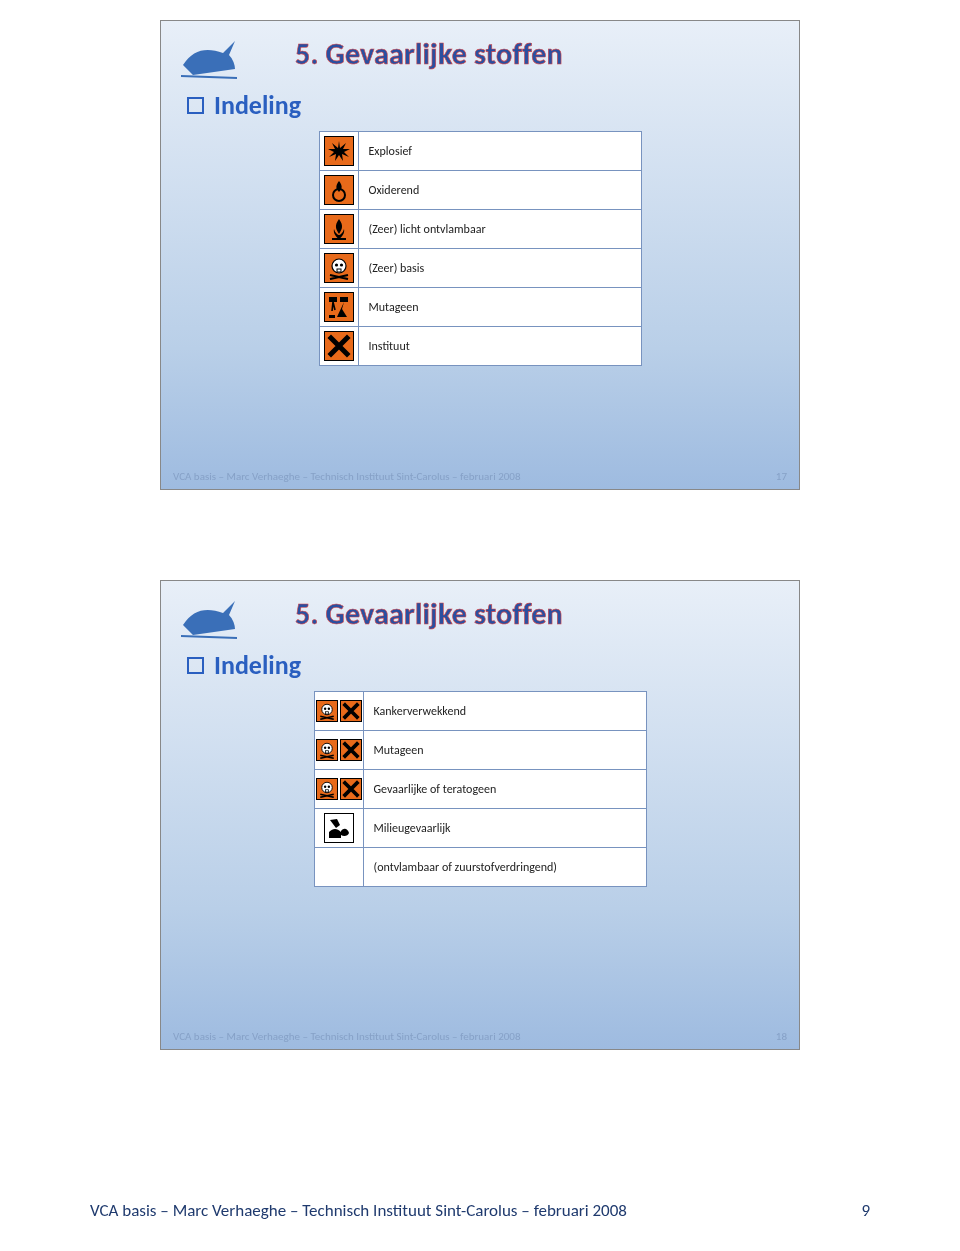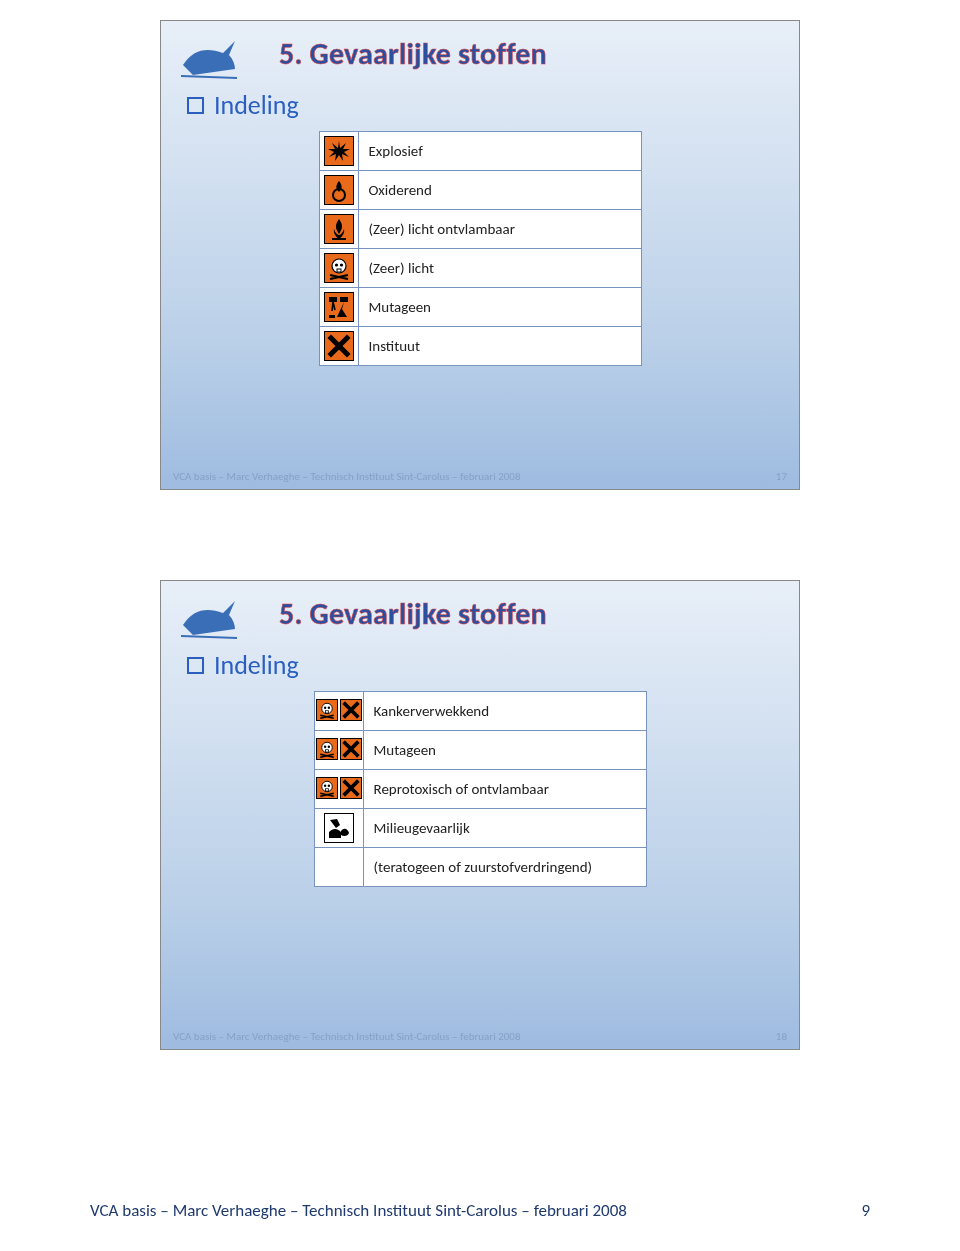--- a/index.html
+++ b/index.html
@@ -35,51 +35,51 @@
     width: 60px;
     height: 46px;
     margin-top: 4px;
   }
   .slide-title {
     font-size: 30px;
     font-weight: 700;
     color: #2a4fa0;
     -webkit-text-stroke: 0.6px #d94646;
     letter-spacing: 0.2px;
-    margin-left: 40px;
+    margin-left: 56px;
     margin-top: 4px;
   }
   .section-row {
     display: flex;
     align-items: center;
     margin: 8px 0 10px 8px;
   }
   .bullet-sq {
     width: 17px;
     height: 17px;
     border: 2px solid #2a5fc0;
     margin-right: 10px;
     box-sizing: border-box;
   }
   .section-label {
     font-size: 26px;
     color: #2a5fc0;
-    font-weight: 400;
+    font-weight: 700;
   }
   .tbl-wrap {
     display: flex;
     justify-content: center;
   }
   table.hazard {
     border-collapse: collapse;
     background: #fff;
   }
   table.hazard td {
     border: 1px solid #7893bf;
-    font-size: 15px;
+    font-size: 12px;
     color: #222;
     vertical-align: middle;
   }
   table.hazard td.iconcell {
     width: 36px;
     height: 36px;
     text-align: center;
     padding: 1px;
     background: #fff;
   }
@@ -210,21 +210,21 @@
                   </svg>
                 </span></td>
           <td class="labelcell">(Zeer) licht ontvlambaar</td>
         </tr>
         <tr>
           <td class="iconcell"><span class="haz">
                   <svg viewBox="0 0 24 24">
                     <use href="#ic-skull"></use>
                   </svg>
                 </span></td>
-          <td class="labelcell">(Zeer) licht</td>
+          <td class="labelcell">(Zeer) basis</td>
         </tr>
         <tr>
           <td class="iconcell"><span class="haz">
                   <svg viewBox="0 0 24 24">
                     <use href="#ic-corrosive"></use>
                   </svg>
                 </span></td>
           <td class="labelcell">Mutageen</td>
         </tr>
         <tr>
@@ -300,33 +300,33 @@
                       <use href="#ic-skull"></use>
                     </svg>
                   </span>
               <span class="haz">
                     <svg viewBox="0 0 24 24">
                       <use href="#ic-x"></use>
                     </svg>
                   </span>
             </span>
           </td>
-          <td class="labelcell">Reprotoxisch of ontvlambaar</td>
+          <td class="labelcell">Gevaarlijke of teratogeen</td>
         </tr>
         <tr>
           <td class="iconcell wide"><span class="haz" style="background:#fff">
                   <svg viewBox="0 0 24 24">
                     <use href="#ic-env"></use>
                   </svg>
                 </span></td>
           <td class="labelcell">Milieugevaarlijk</td>
         </tr>
         <tr>
           <td class="iconcell wide"></td>
-          <td class="labelcell">(teratogeen of zuurstofverdringend)</td>
+          <td class="labelcell">(ontvlambaar of zuurstofverdringend)</td>
         </tr>
       </tbody>
         </table>
     </div>
     <div class="slide-footer">
       <span>VCA basis – Marc Verhaeghe – Technisch Instituut Sint-Carolus – februari 2008</span>
       <span>18</span>
     </div>
   </div>
 

